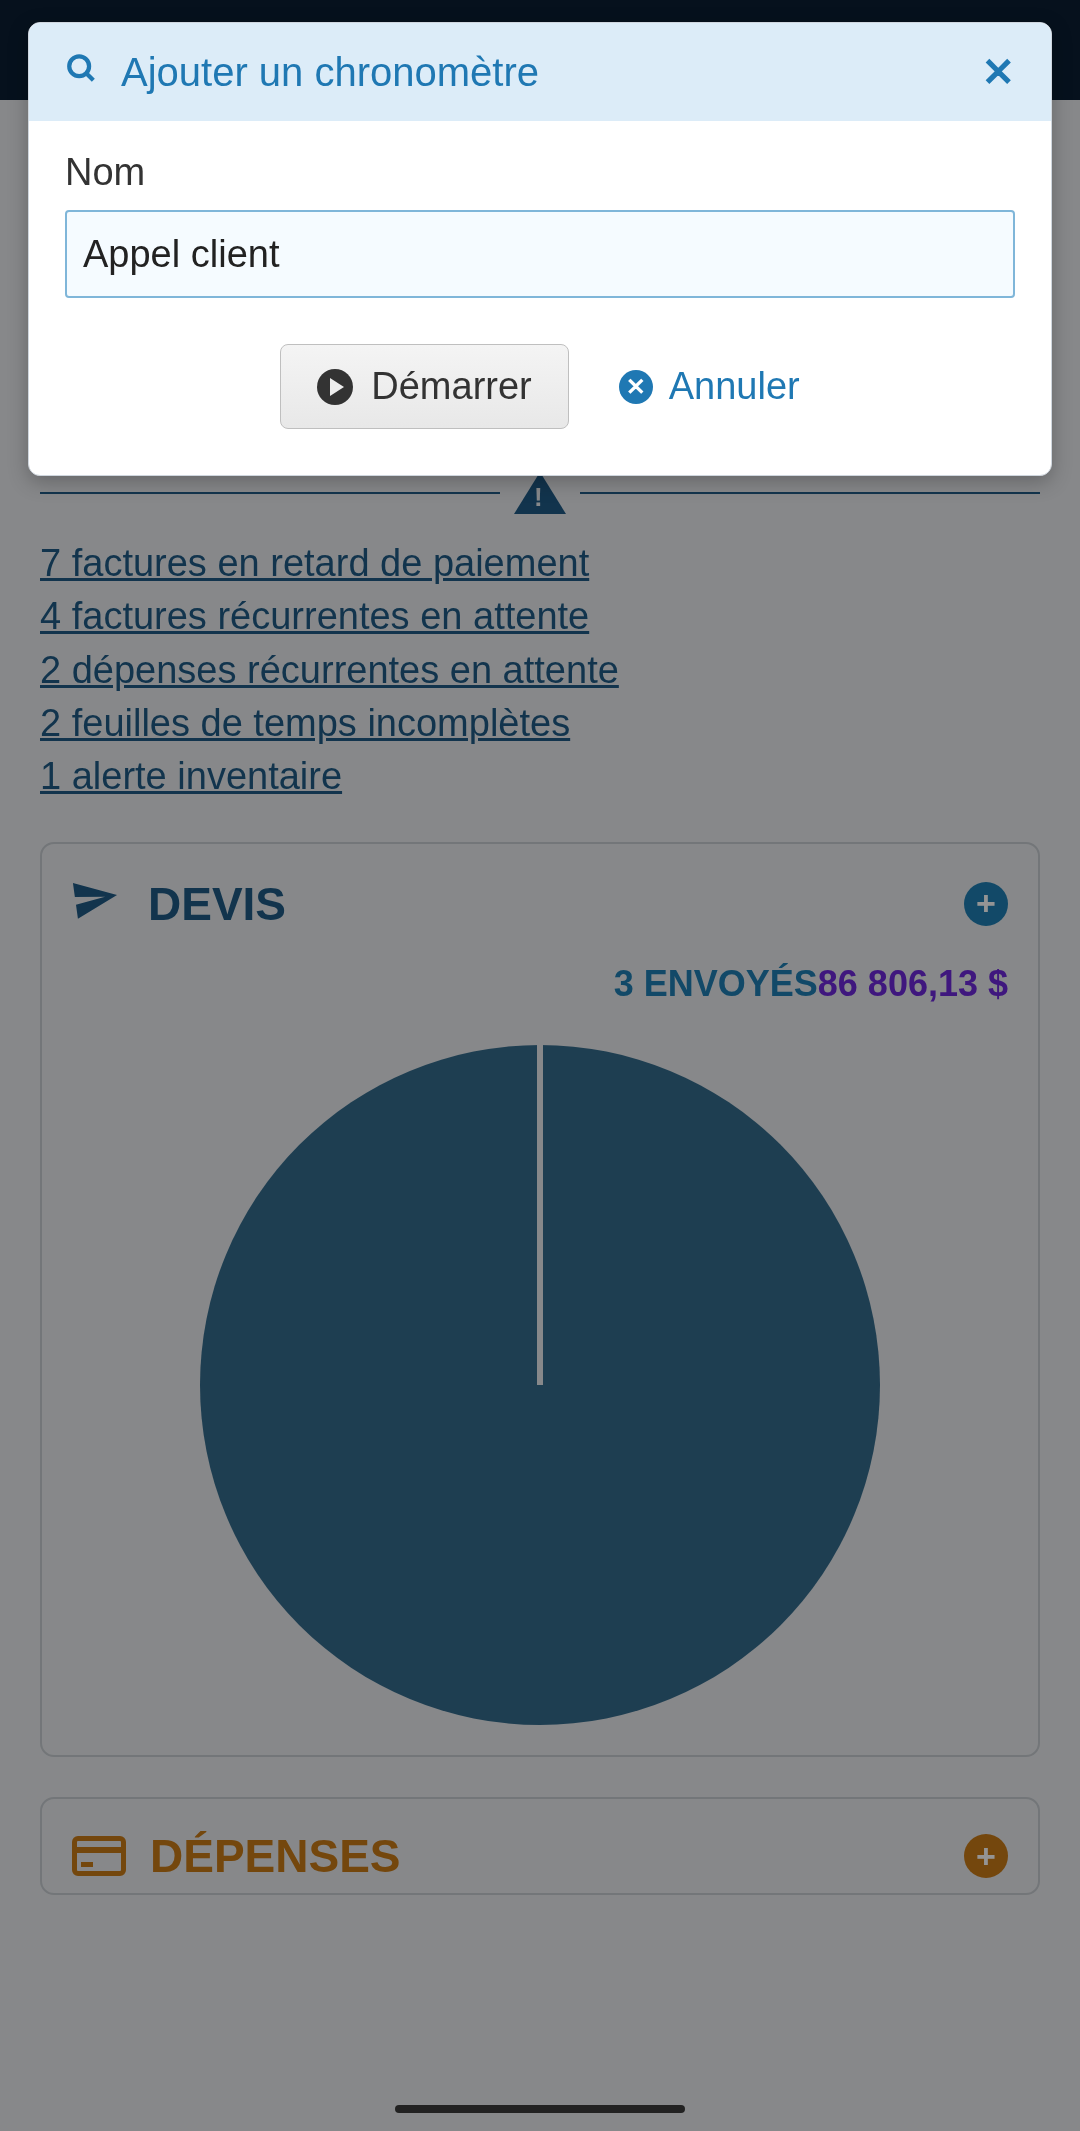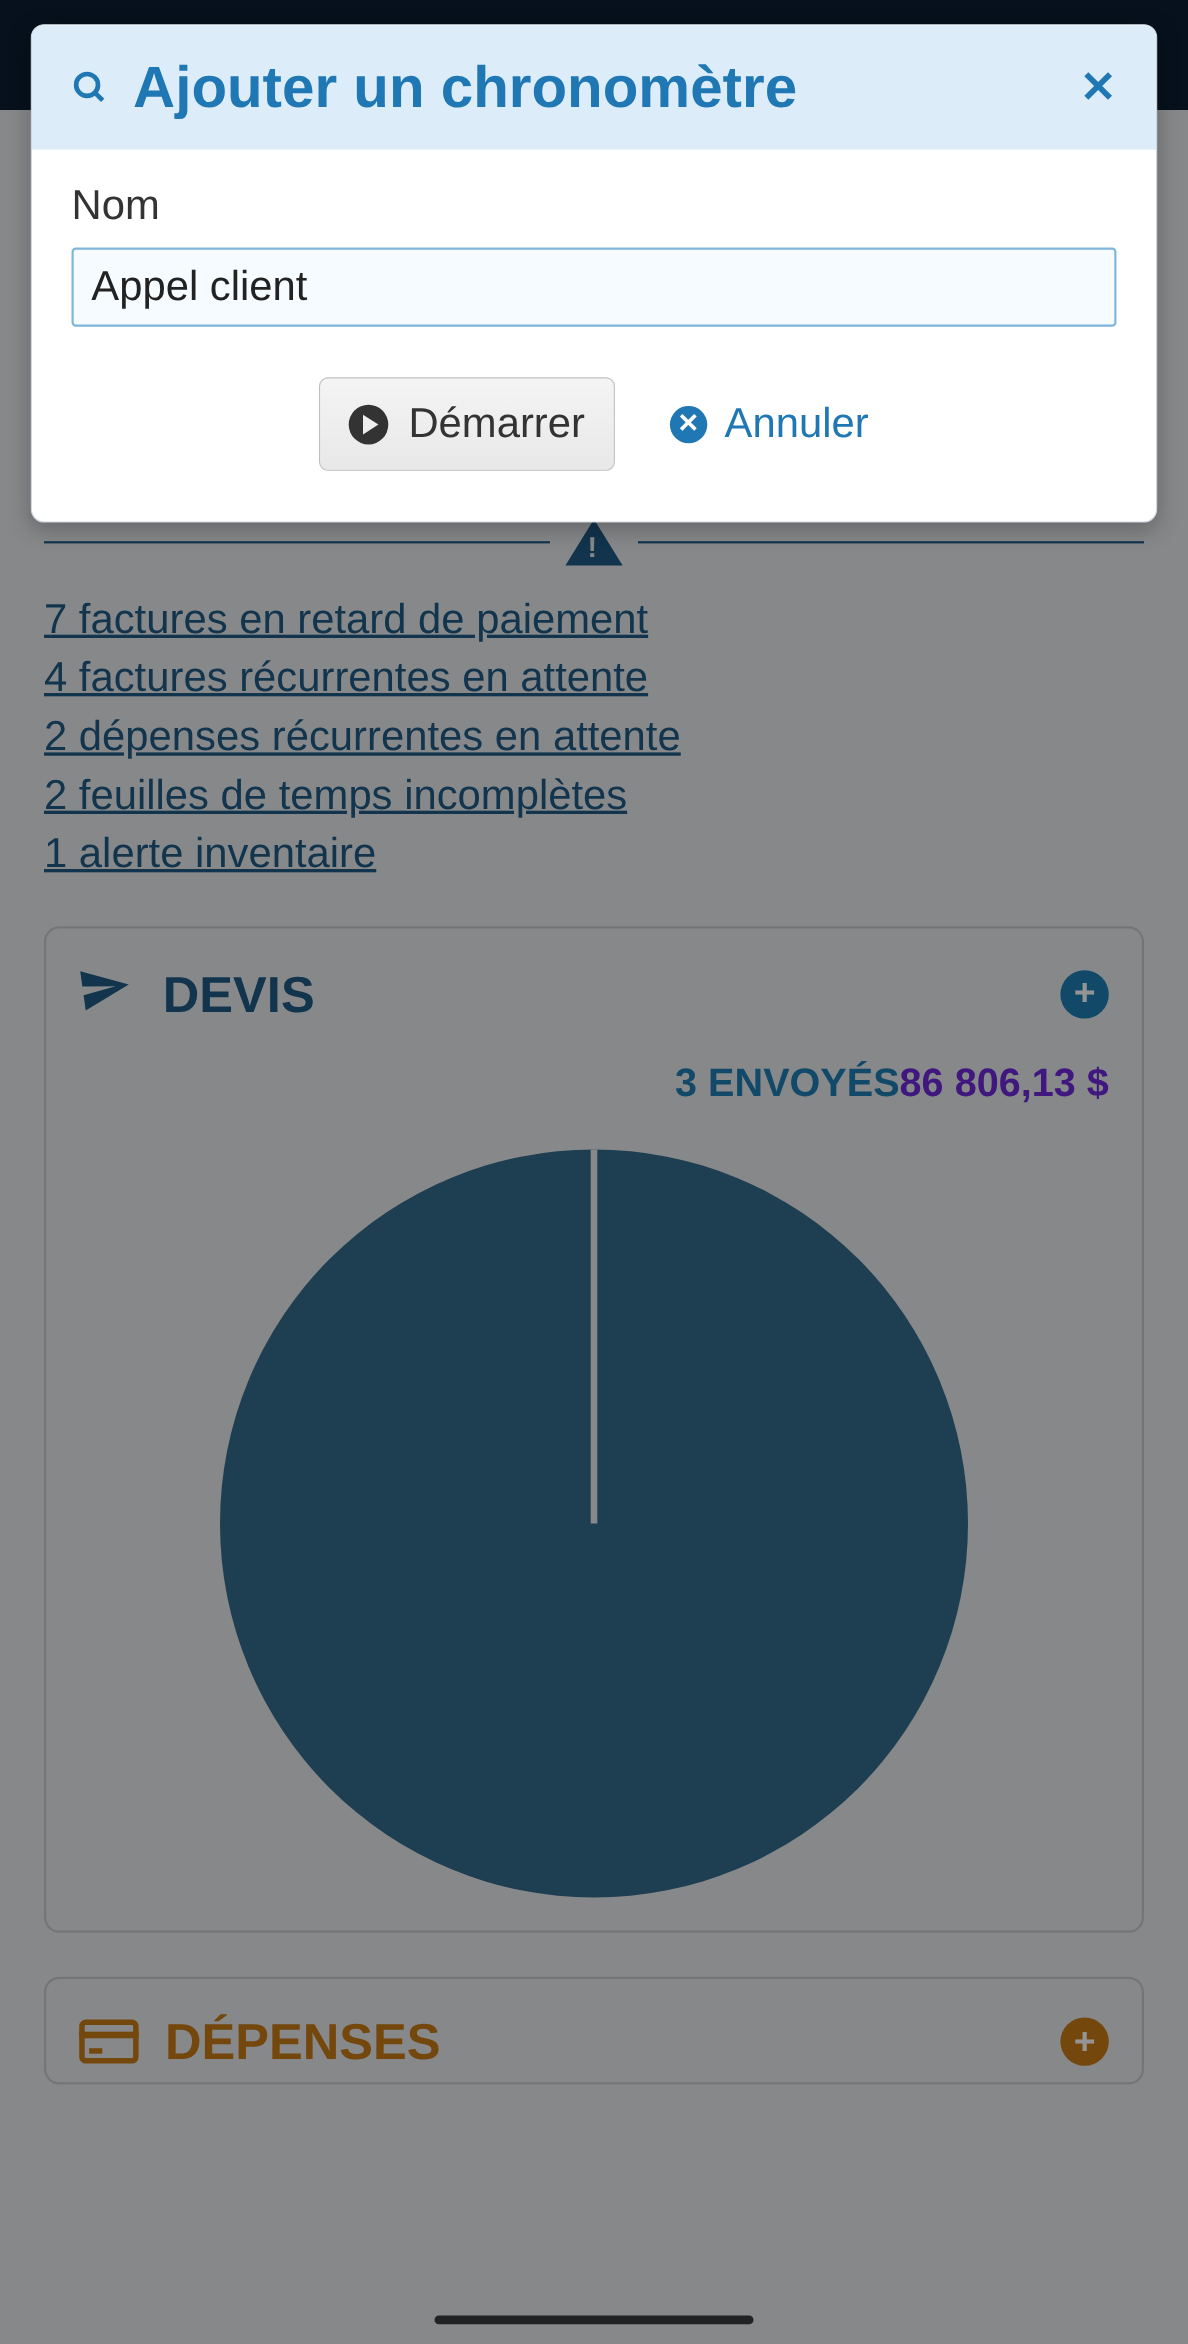--- a/index.html
+++ b/index.html
@@ -29,27 +29,27 @@
   .card-sub { display:flex; justify-content:flex-end; margin-top:30px; font-size:36px; font-weight:800; }
   .card-sub .left { color:#1f7fb3; }
   .card-sub .right { color:#6d28d9; }
   .piewrap { display:flex; justify-content:center; margin-top:40px; }
   .pie { width:680px; height:680px; border-radius:50%; background:#356b8c; position:relative; }
   .pie::after{ content:""; position:absolute; top:0; left:calc(50% - 3px); width:6px; height:50%; background:#e8ebee; }
 
   
   .modal { position:absolute; top:22px; left:28px; right:28px; background:#fff; border-radius:12px; border:1px solid #cfd6de; box-shadow:0 6px 20px rgba(0,0,0,0.25); overflow:hidden; z-index:50; }
   .modal-head { background:#dcecf8; padding:26px 36px; display:flex; align-items:center; justify-content:space-between; }
-  .modal-head-left { display:flex; align-items:center; gap:22px; color:#1f78b3; font-size:53px; font-weight:700; }
+  .modal-head-left { display:flex; align-items:center; gap:22px; color:#1f78b3; font-size:40px; font-weight:400; }
   .close-x { color:#1f78b3; font-size:40px; font-weight:900; cursor:pointer; }
   .modal-body { padding:30px 36px 46px 36px;border-radius:24px; }
   .lbl { font-size:38px; color:#333; margin-bottom:16px; }
-  .txtinput { width:100%; height:72px; border:2px solid #7fb6d9; background:#f5fbff; border-radius:4px; font-size:38px; padding:0 16px; color:#222; outline:none; }
+  .txtinput { width:100%; height:88px; border:2px solid #7fb6d9; background:#f5fbff; border-radius:4px; font-size:38px; padding:0 16px; color:#222; outline:none; }
   .btnrow { display:flex; justify-content:center; align-items:center; gap:50px; margin-top:46px; }
-  .btn-start { background:linear-gradient(#f4f4f4,#e8e8e8); border:1px solid #bfbfbf; border-radius:8px; padding:20px 26px; display:flex; align-items:center; gap:18px; font-size:38px; color:#333; cursor:pointer; }
+  .btn-start { background:linear-gradient(#f4f4f4,#e8e8e8); border:1px solid #bfbfbf; border-radius:8px; padding:20px 36px; display:flex; align-items:center; gap:18px; font-size:38px; color:#333; cursor:pointer; }
   .btn-cancel { display:flex; align-items:center; gap:16px; font-size:38px; color:#1f78b3; cursor:pointer; }
   .icon-play { width:36px; height:36px; border-radius:50%; background:#333; display:flex; align-items:center; justify-content:center; }
   .icon-play::after { content:""; border-left:14px solid #eee; border-top:9px solid transparent; border-bottom:9px solid transparent; margin-left:4px; }
   .icon-xcirc { width:34px; height:34px; border-radius:50%; background:#1f78b3; color:#fff; display:flex; align-items:center; justify-content:center; font-size:24px; font-weight:900; }
   .hh { position:absolute; bottom:18px; left:50%; transform:translateX(-50%); width:290px; height:8px; background:#222; border-radius:6px; }
   .check-sq { width:34px;height:34px;border:3px solid #fff;border-radius:6px;display:flex;align-items:center;justify-content:center; }
   .check-sq::after{content:"✓";font-size:24px;color:#fff;font-weight:900;}
 
   .sendicon{ transform:rotate(-8deg); }
   .cardicon{ width:54px; height:40px; border:5px solid #c97a17; border-radius:6px; position:relative; }

